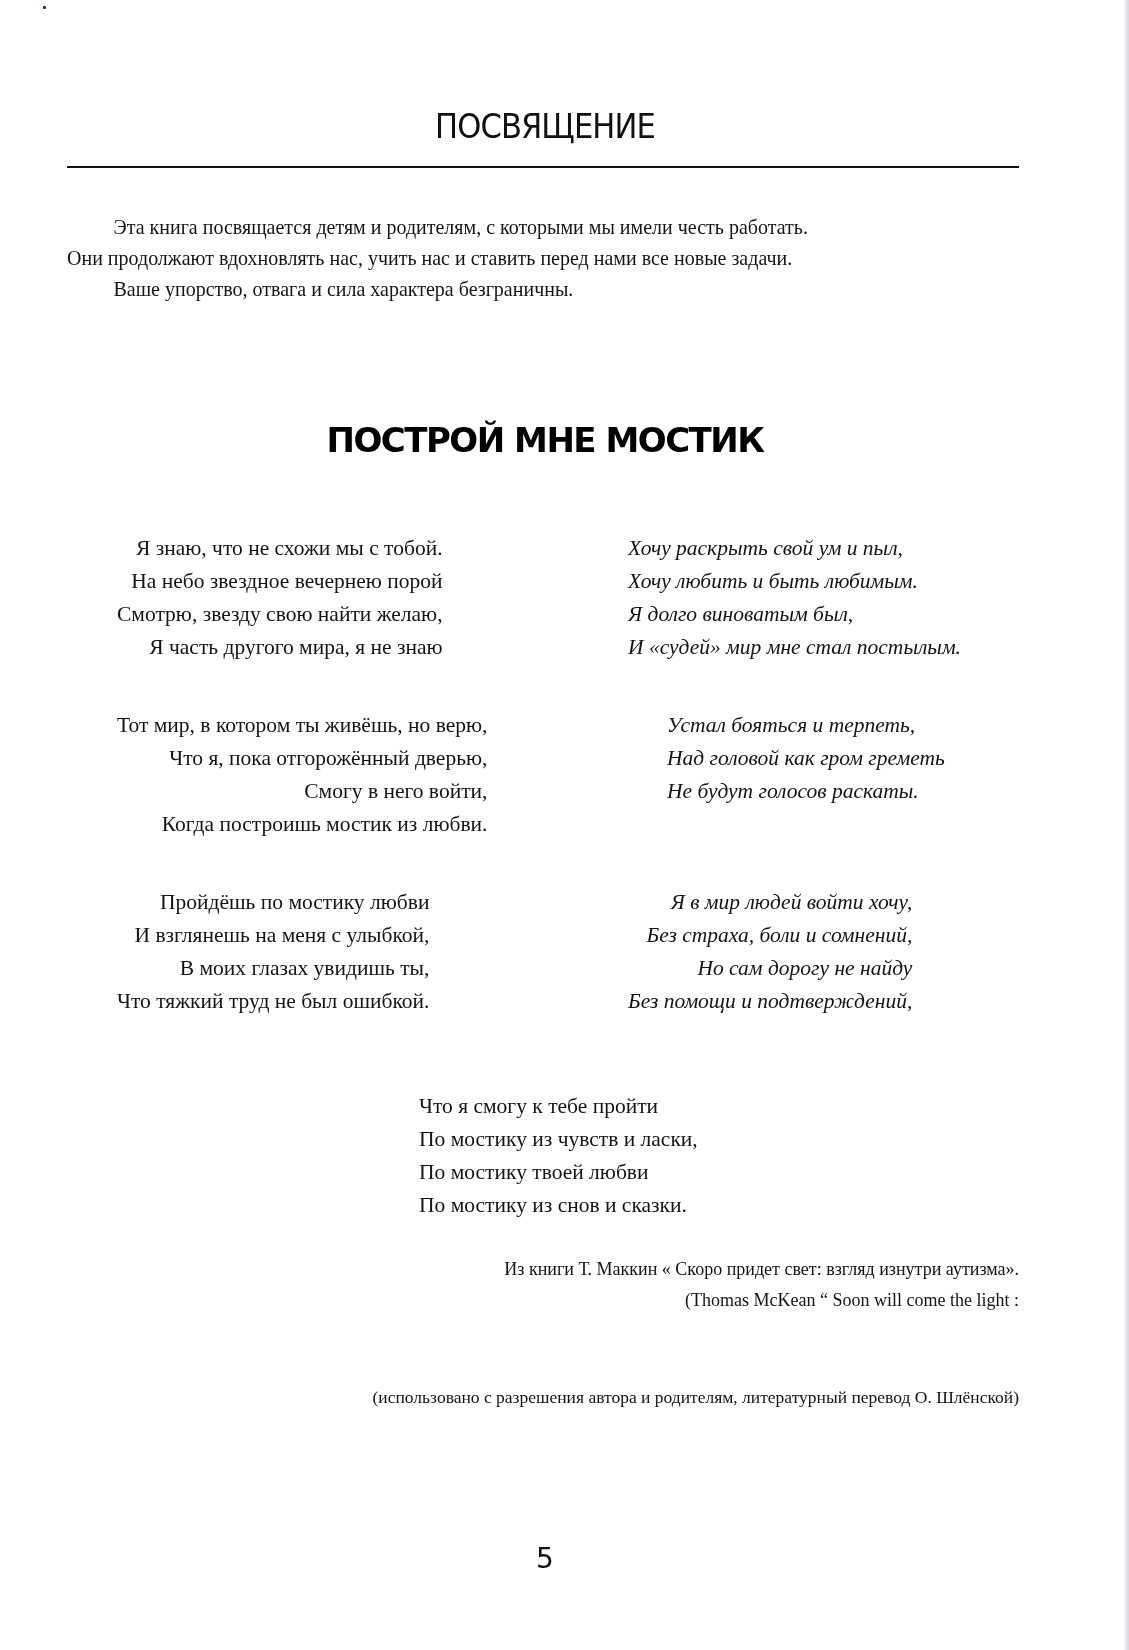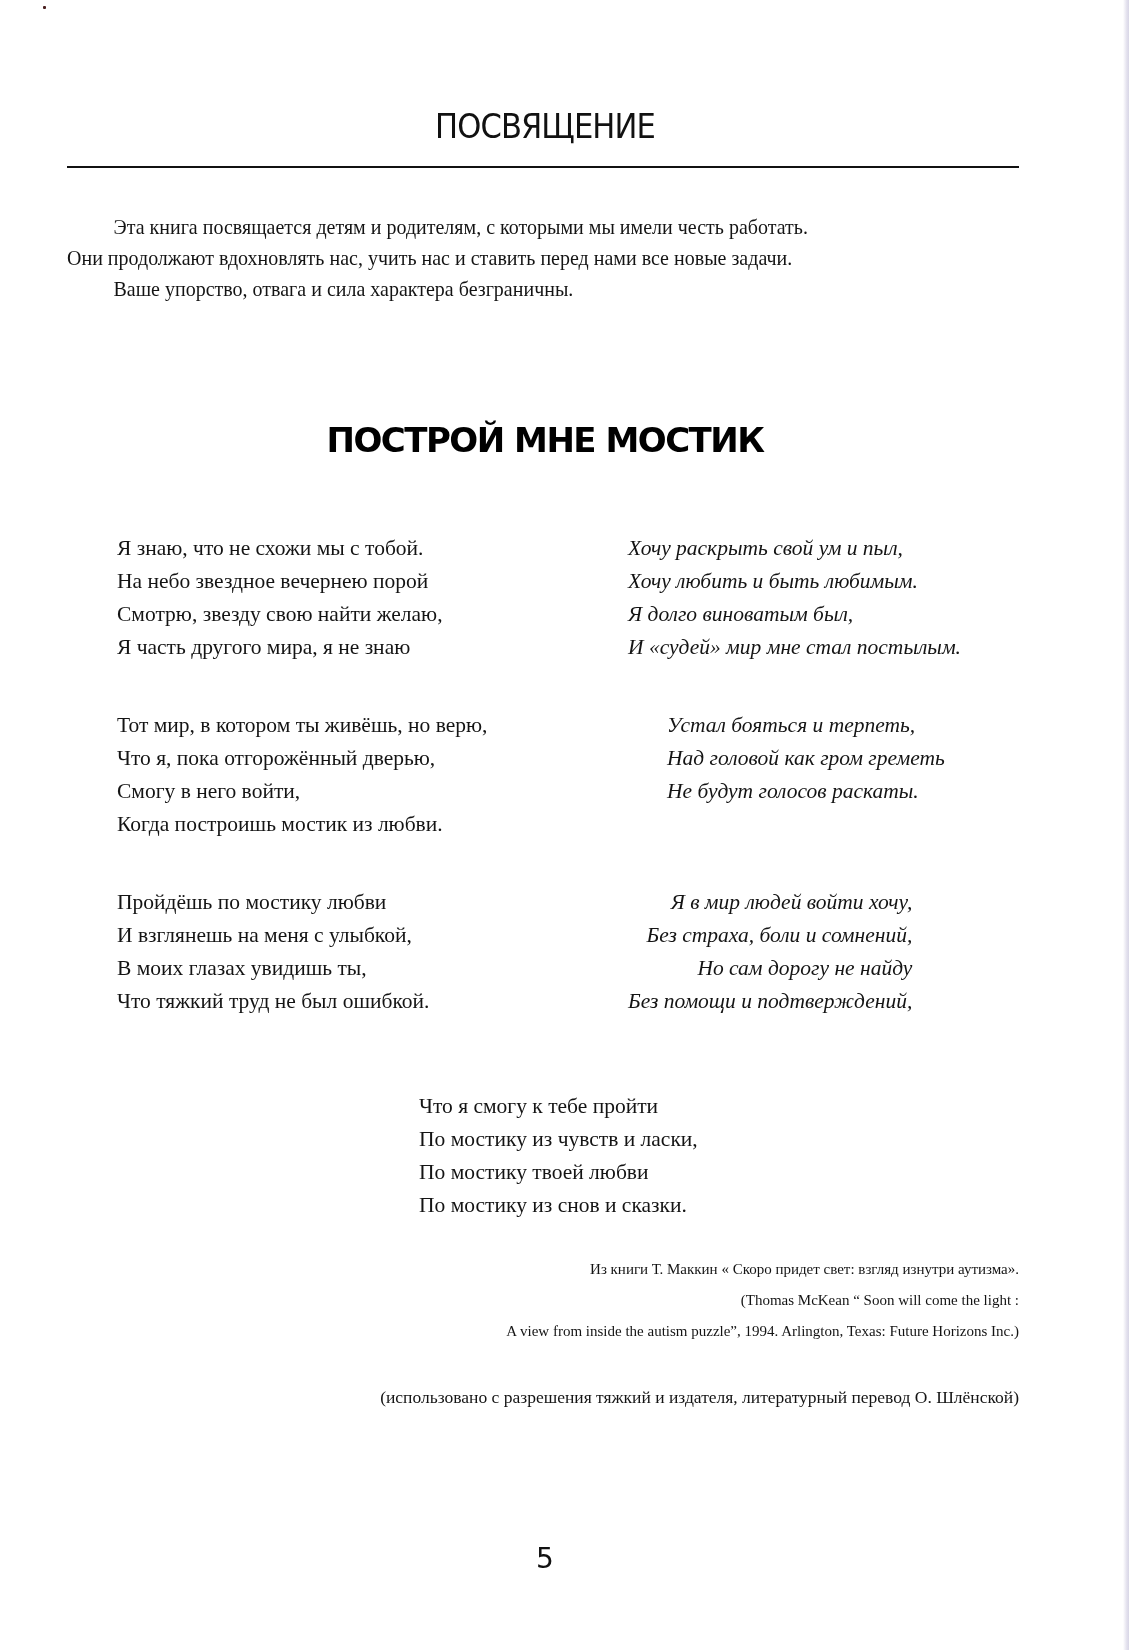--- a/index.html
+++ b/index.html
@@ -89,29 +89,29 @@
     .stanza {
       position: absolute;
       font-size: 21.5px;
       line-height: 33px;
       margin: 0;
     }
     .stanza .line {
       display: block;
       white-space: nowrap;
     }
-    .col-left { left: 117px; }
+    .col-left { left: 117px; text-align: right; }
     .col-right { left: 628px; font-style: italic; }
     .col-center { left: 419px; }
     .attribution {
       position: absolute;
       right: 110px;
       top: 1254px;
       text-align: right;
-      font-size: 15px;
+      font-size: 18px;
       line-height: 31px;
       margin: 0;
     }
     .attribution .line { display: block; white-space: nowrap; }
     .permission {
       position: absolute;
       right: 110px;
       top: 1385px;
       font-size: 17.5px;
       line-height: 24px;
@@ -186,18 +186,17 @@
 <div class="stanza col-center" style="top:1090px;">
   <span class="line">Что я смогу к тебе пройти</span>
   <span class="line">По мостику из чувств и ласки,</span>
   <span class="line">По мостику твоей любви</span>
   <span class="line">По мостику из снов и сказки.</span>
 </div>
 
 <div class="attribution">
   <span class="line">Из книги Т. Маккин « Скоро придет свет: взгляд изнутри аутизма».</span>
   <span class="line">(Thomas McKean “ Soon will come the light :</span>
-  <span class="line">A view from inside the autism puzzle”, 1994. Arlington, Texas: Future Horizons Inc.)</span>
-</div>
-
-<p class="permission">(использовано с разрешения тяжкий и издателя, литературный перевод О. Шлёнской)</p>
+</div>
+
+<p class="permission">(использовано с разрешения автора и родителям, литературный перевод О. Шлёнской)</p>
 
 <div class="page-number">5</div>
 
 </body></html>

